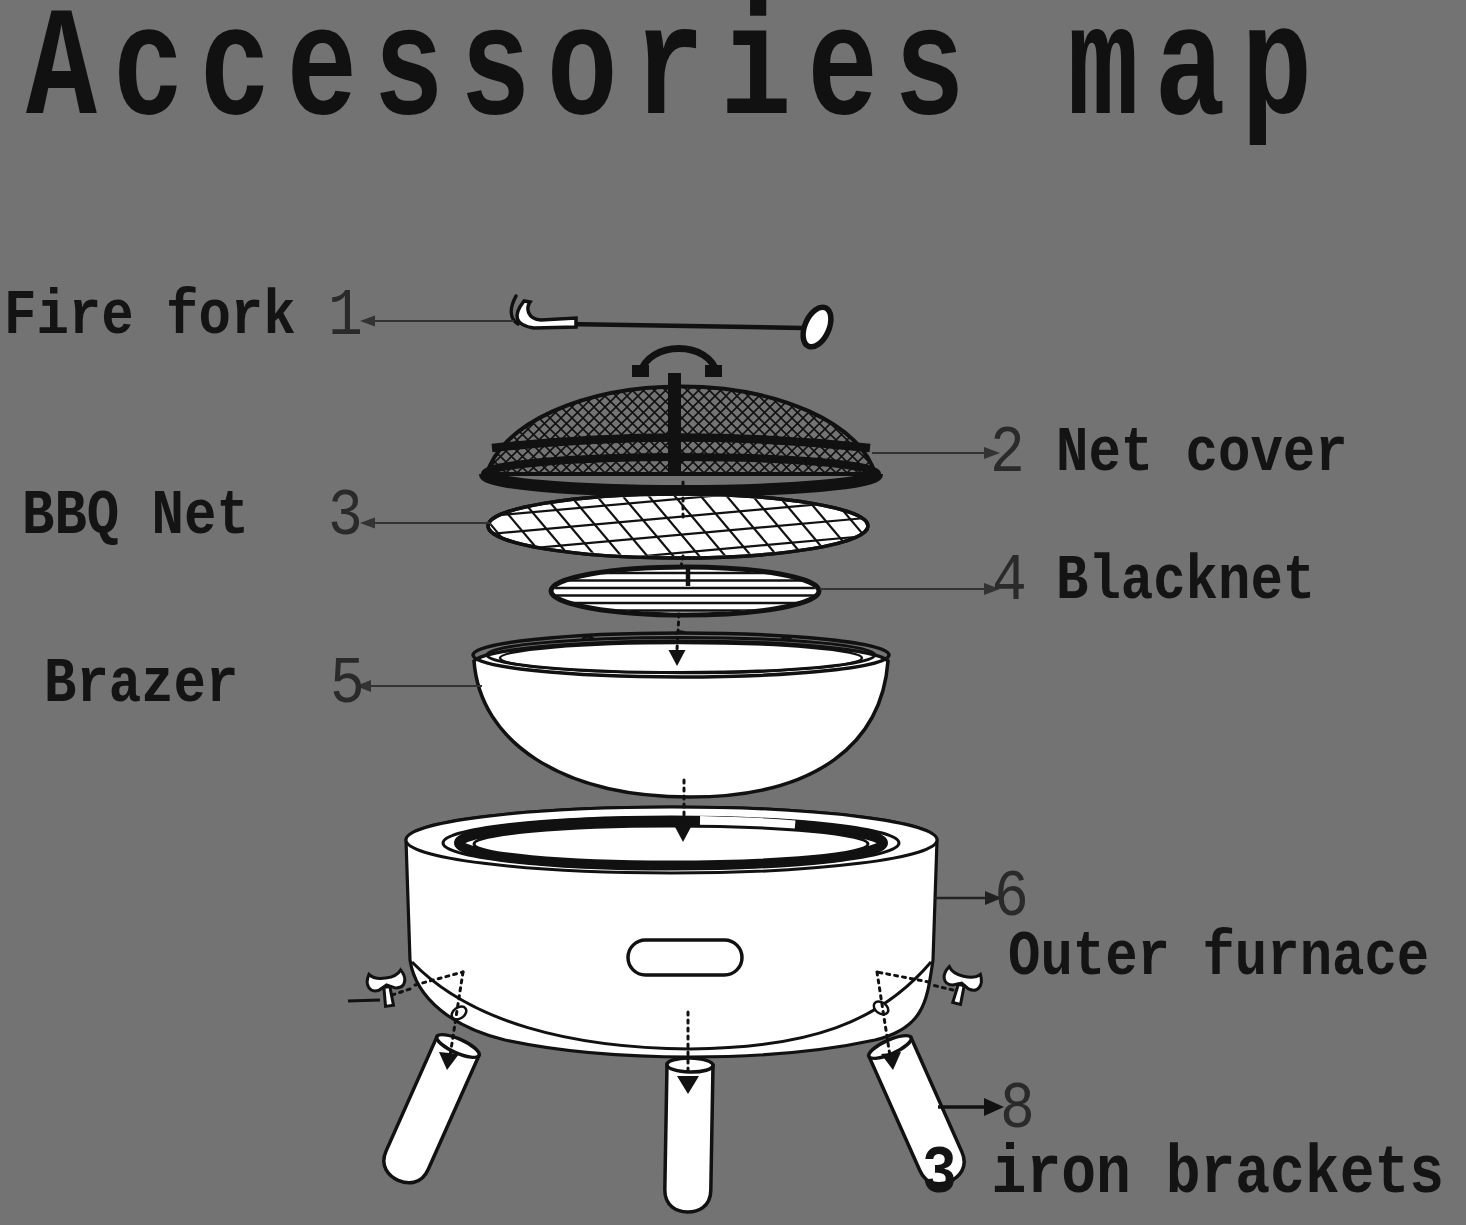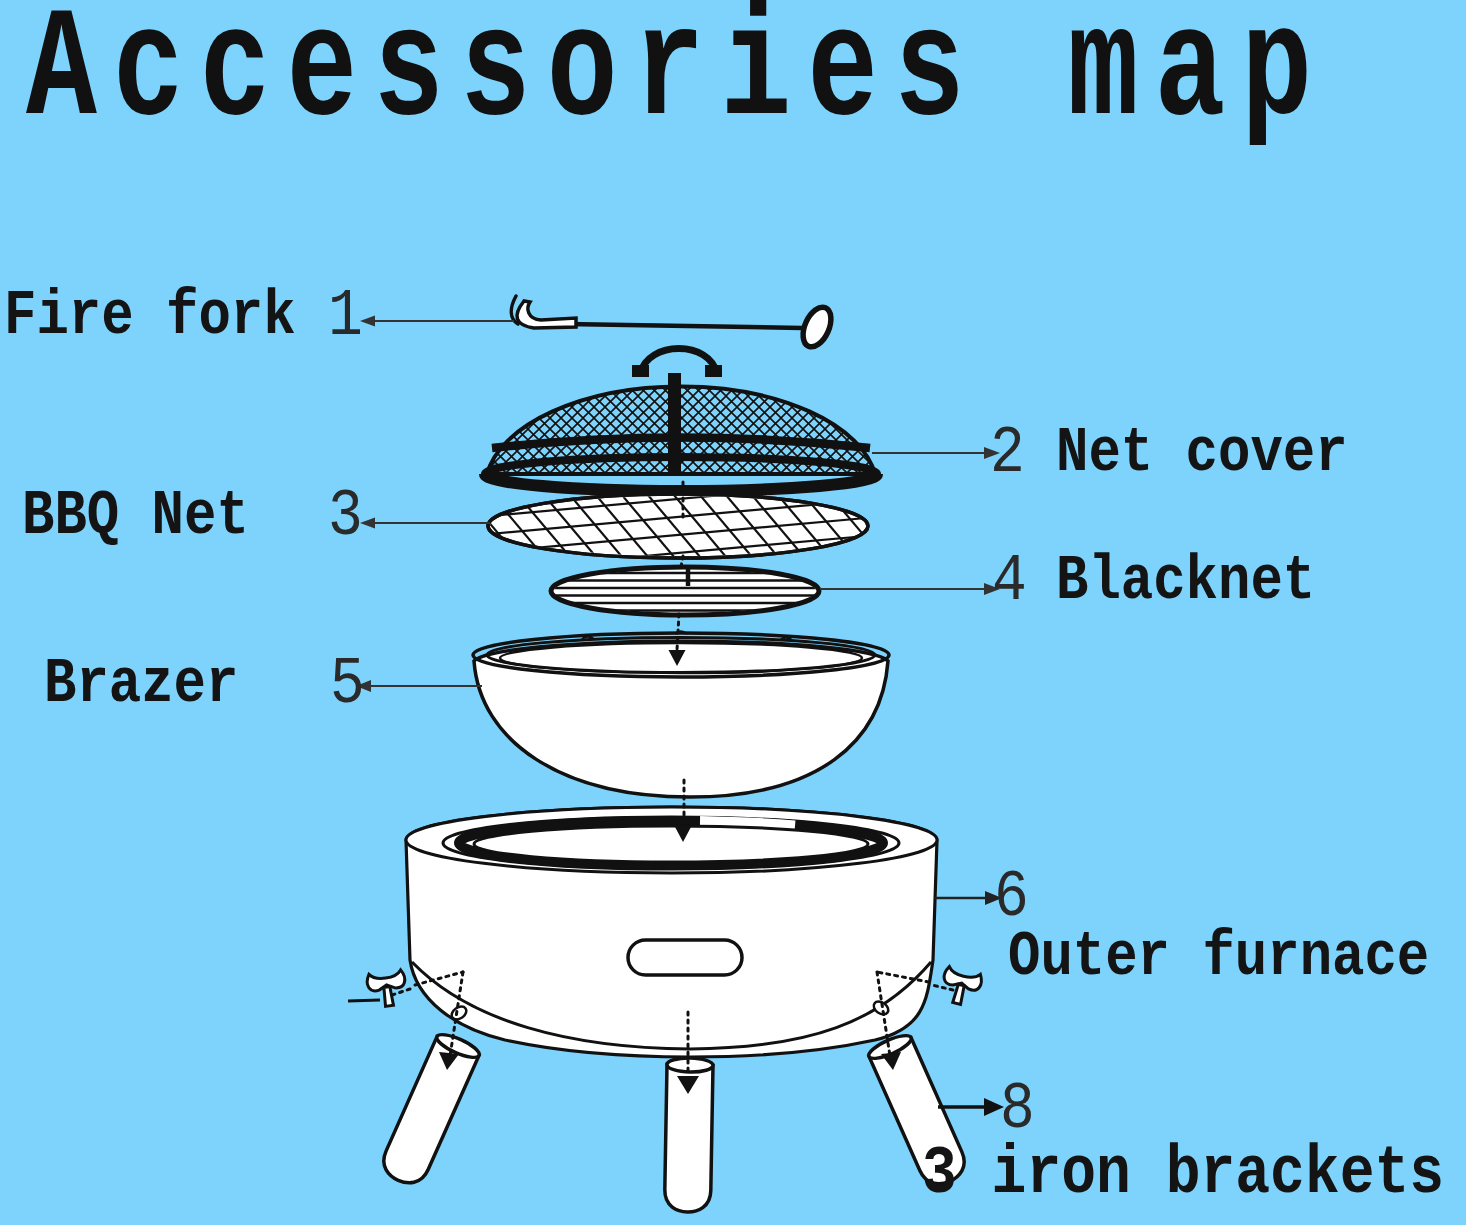--- a/index.html
+++ b/index.html
@@ -1,19 +1,19 @@
 <!DOCTYPE html>
 <html><head>
 <meta charset="utf-8">
 <style>
   html,body { margin:0; padding:0; background:#ffffff; }
   #canvas {
     position:relative;
     width:1466px; height:1225px;
-    background:#7dd3fc;
+    background:#737373;
     font-family:"Liberation Mono","DejaVu Sans Mono",monospace;
     color:#111;
     overflow:hidden;
   }
   #diagram-svg { position:absolute; left:0; top:0; width:1466px; height:1225px; }
 
   .page-title {
     position:absolute; left:26px; top:-6px;
     font-size:118px; font-weight:bold; letter-spacing:16px;
     white-space:nowrap; line-height:1;

